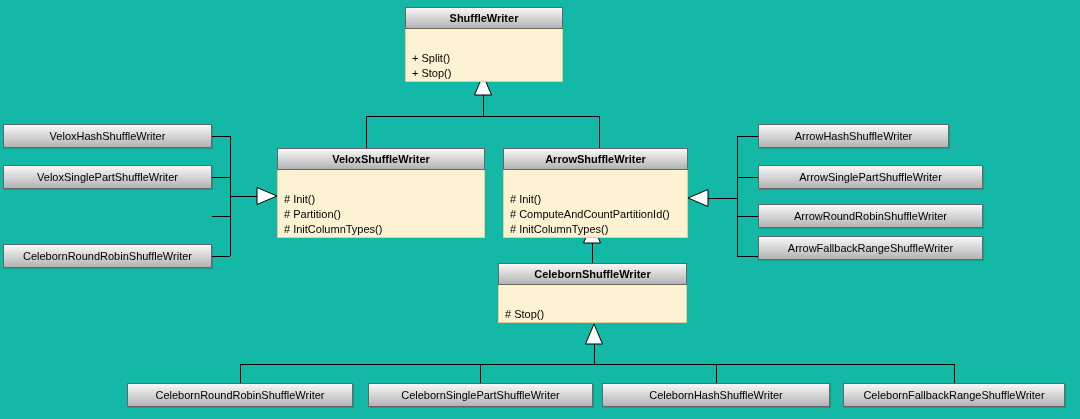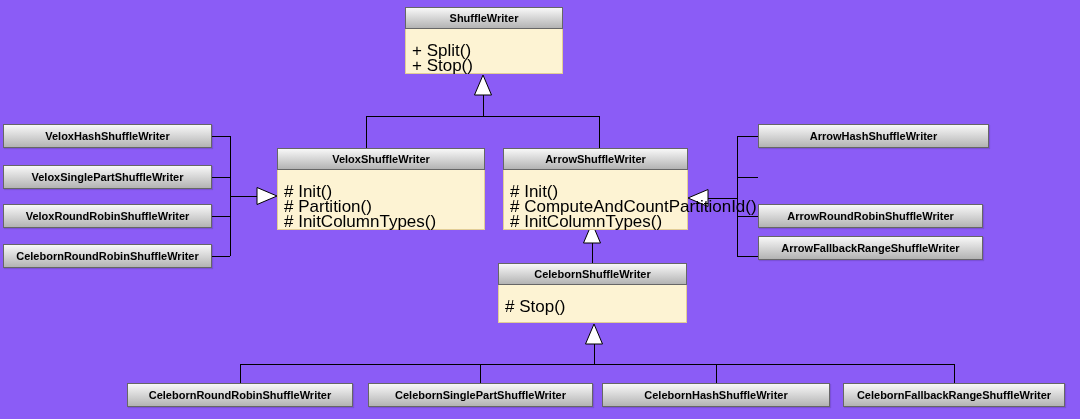--- a/index.html
+++ b/index.html
@@ -8,21 +8,21 @@
     --header-border: #666666;
     --body-fill: #fdf3d3;
     --body-border: #e2cd96;
     --line: #000000;
   }
   html, body { margin: 0; padding: 0; background: #ffffff; }
   .canvas {
     position: relative;
     width: 1080px;
     height: 419px;
-    background: #8b5cf6;
+    background: #14b8a6;
     font-family: "Liberation Sans", sans-serif;
     overflow: hidden;
   }
   svg.edge-layer { position: absolute; left: 0; top: 0; width: 1080px; height: 419px; }
   .edge { stroke: var(--line); stroke-width: 1; fill: none; shape-rendering: crispEdges; }
   .tri  { fill: #ffffff; stroke: var(--line); stroke-width: 1; }
 
   .uml-class { position: absolute; display: flex; flex-direction: column; box-sizing: border-box; }
   .uml-head {
     height: 22px; flex: 0 0 22px;
@@ -32,28 +32,28 @@
     border: 1px solid var(--header-border);
     box-sizing: border-box;
     white-space: nowrap;
   }
   .uml-body {
     flex: 1 1 auto;
     background: var(--body-fill);
     border: 1px solid var(--body-border);
     border-top: none;
     box-sizing: border-box;
-    padding: 14px 6px 0 6px;
-    font-size: 17px; line-height: 15px; color: #000;
+    padding: 22px 6px 0 6px;
+    font-size: 11px; line-height: 15px; color: #000;
     white-space: nowrap;
   }
   .uml-simple {
     position: absolute; height: 24px;
     display: flex; align-items: center; justify-content: center;
-    font-size: 11px; font-weight: bold; color: #000;
+    font-size: 11px; font-weight: normal; color: #000;
     background: linear-gradient(var(--header-gradient-top), var(--header-gradient-bottom));
     border: 1px solid var(--header-border);
     box-sizing: border-box;
     box-shadow: 1px 1px 1px rgba(0,0,0,0.12);
     white-space: nowrap;
   }
 </style>
 </head>
 <body>
 
@@ -115,24 +115,24 @@
 
   <div class="uml-class" style="left:498px; top:263px; width:189px; height:60px;">
     <div class="uml-head">CelebornShuffleWriter</div>
     <div class="uml-body">
       <div># Stop()</div>
     </div>
   </div>
 
   <div class="uml-simple" style="left:3px; top:124px; width:209px;">VeloxHashShuffleWriter</div>
   <div class="uml-simple" style="left:3px; top:165px; width:209px;">VeloxSinglePartShuffleWriter</div>
-  <div class="uml-simple" style="left:3px; top:204px; width:209px;">VeloxRoundRobinShuffleWriter</div>
   <div class="uml-simple" style="left:3px; top:244px; width:209px;">CelebornRoundRobinShuffleWriter</div>
 
-  <div class="uml-simple" style="left:758px; top:124px; width:231px;">ArrowHashShuffleWriter</div>
+  <div class="uml-simple" style="left:758px; top:124px; width:191px;">ArrowHashShuffleWriter</div>
+  <div class="uml-simple" style="left:758px; top:165px; width:225px;">ArrowSinglePartShuffleWriter</div>
   <div class="uml-simple" style="left:758px; top:204px; width:225px;">ArrowRoundRobinShuffleWriter</div>
   <div class="uml-simple" style="left:758px; top:236px; width:225px;">ArrowFallbackRangeShuffleWriter</div>
 
   <div class="uml-simple" style="left:127px; top:383px; width:226px;">CelebornRoundRobinShuffleWriter</div>
   <div class="uml-simple" style="left:368px; top:383px; width:225px;">CelebornSinglePartShuffleWriter</div>
   <div class="uml-simple" style="left:602px; top:383px; width:228px;">CelebornHashShuffleWriter</div>
   <div class="uml-simple" style="left:843px; top:383px; width:222px;">CelebornFallbackRangeShuffleWriter</div>
 
 </div>
 

